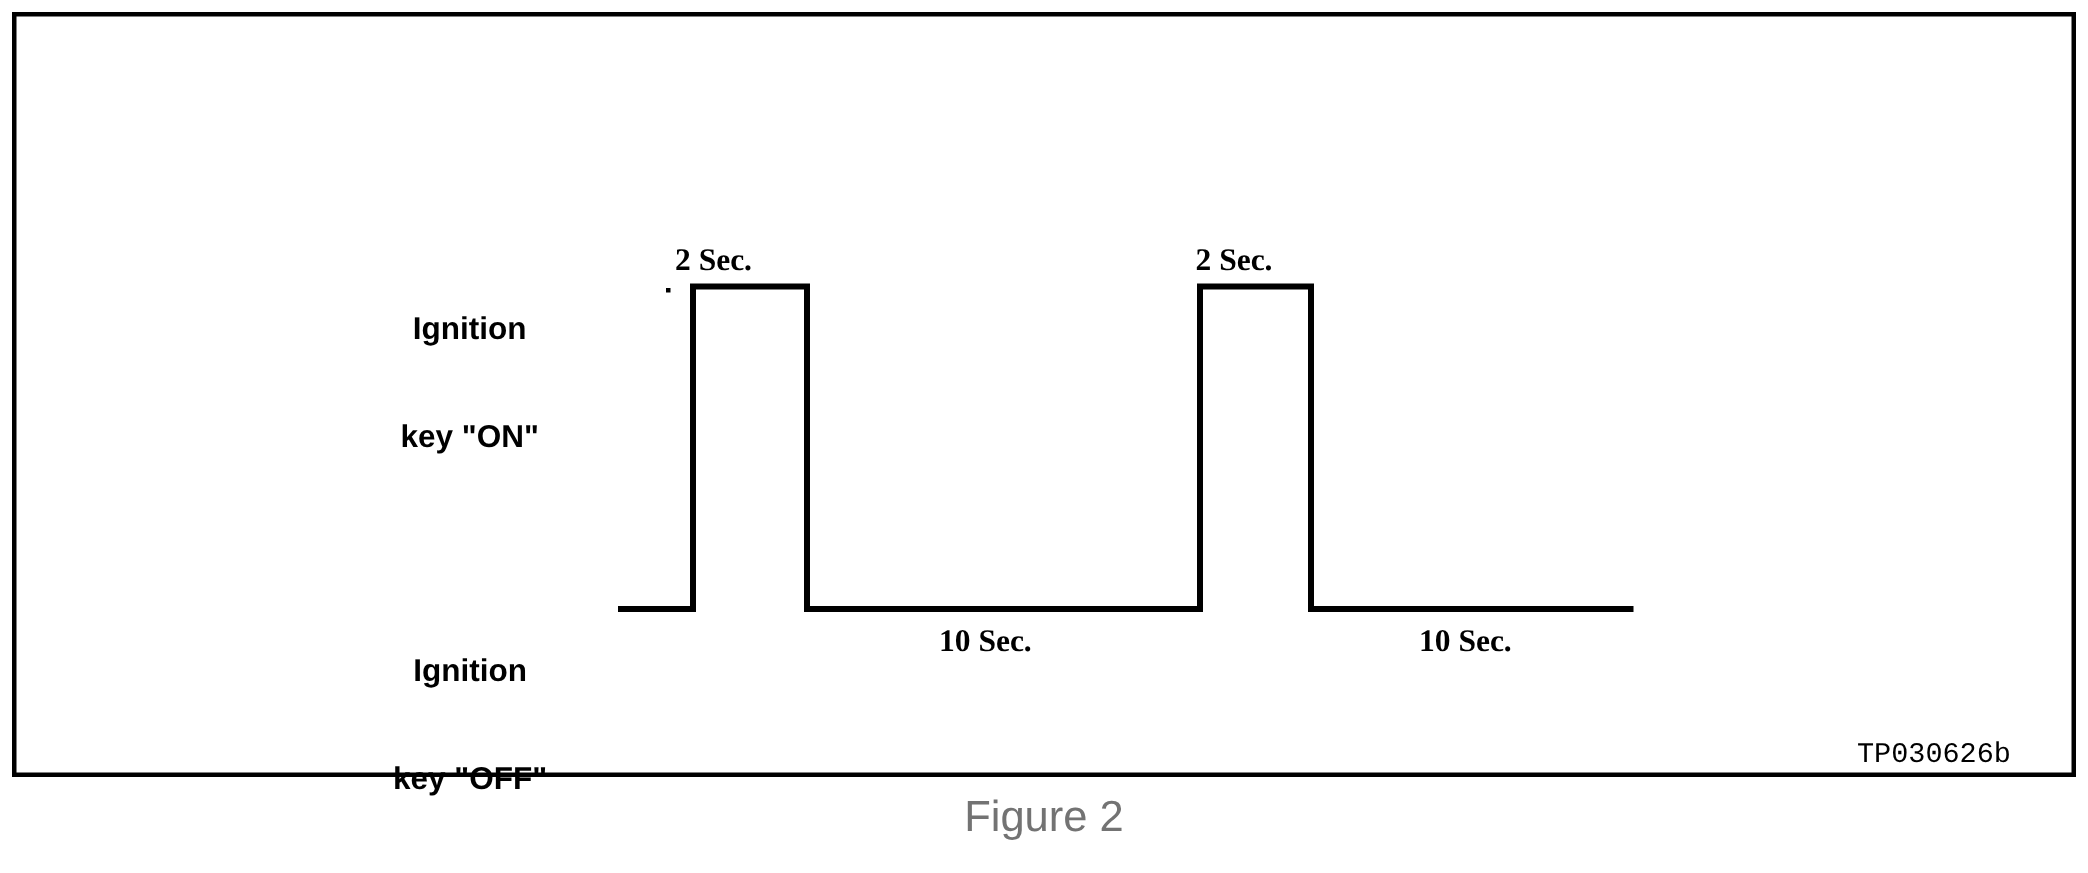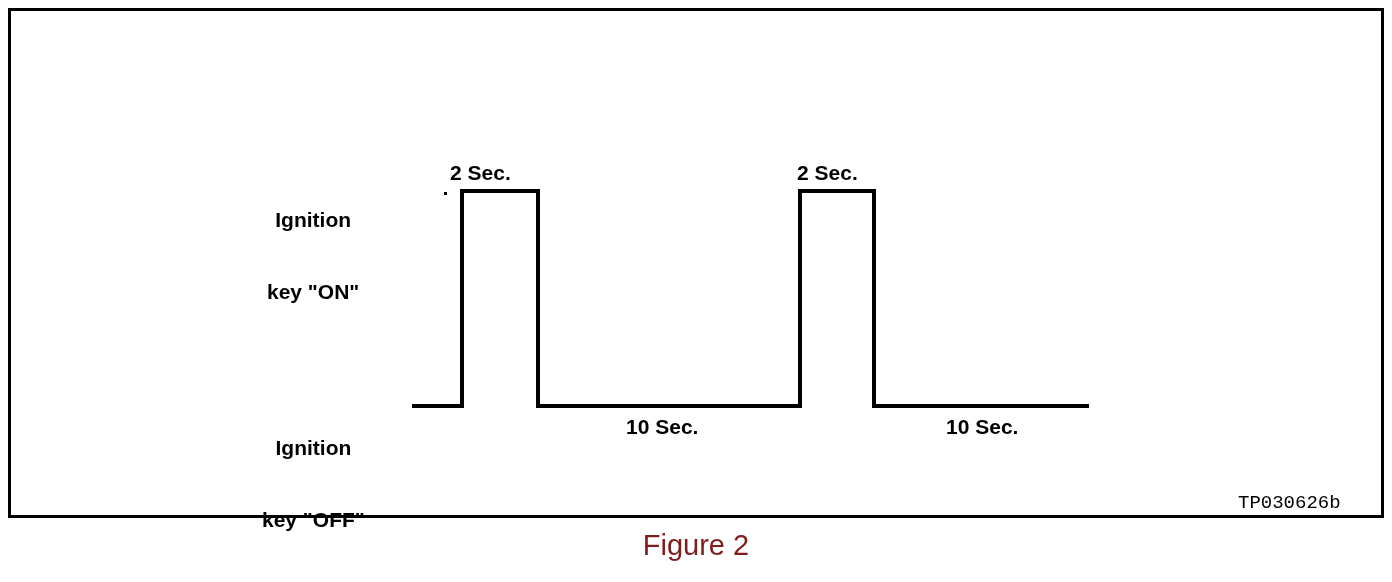--- a/index.html
+++ b/index.html
@@ -66,21 +66,21 @@
     top: 160px;
   }
   #label-off {
     left: 262px;
     top: 388px;
   }
 
   
   .duration-label {
     position: absolute;
-    font-family: Liberation Sans, sans-serif;
+    font-family: Liberation Serif, serif;
     font-weight: bold;
     font-size: 21px;
     line-height: 22px;
     white-space: pre;
     color: #000000;
   }
   #dur-high-1 { left: 450px; top: 162px; }
   #dur-high-2 { left: 797px; top: 162px; }
   #dur-low-1  { left: 626px; top: 416px; }
   #dur-low-2  { left: 946px; top: 416px; }
@@ -112,21 +112,21 @@
   #figure-caption {
     position: absolute;
     left: 0;
     top: 528px;
     width: 1392px;
     text-align: center;
     font-family: "Liberation Sans", sans-serif;
     font-weight: normal;
     font-size: 29px;
     line-height: 34px;
-    color: #7f1d1d;
+    color: #737373;
   }
 </style>
 </head>
 <body>
 
 <div id="page">
 
   <div class="figure-frame"></div>
 
   <svg class="waveform-svg" viewBox="0 0 1392 582" xmlns="http://www.w3.org/2000/svg">

